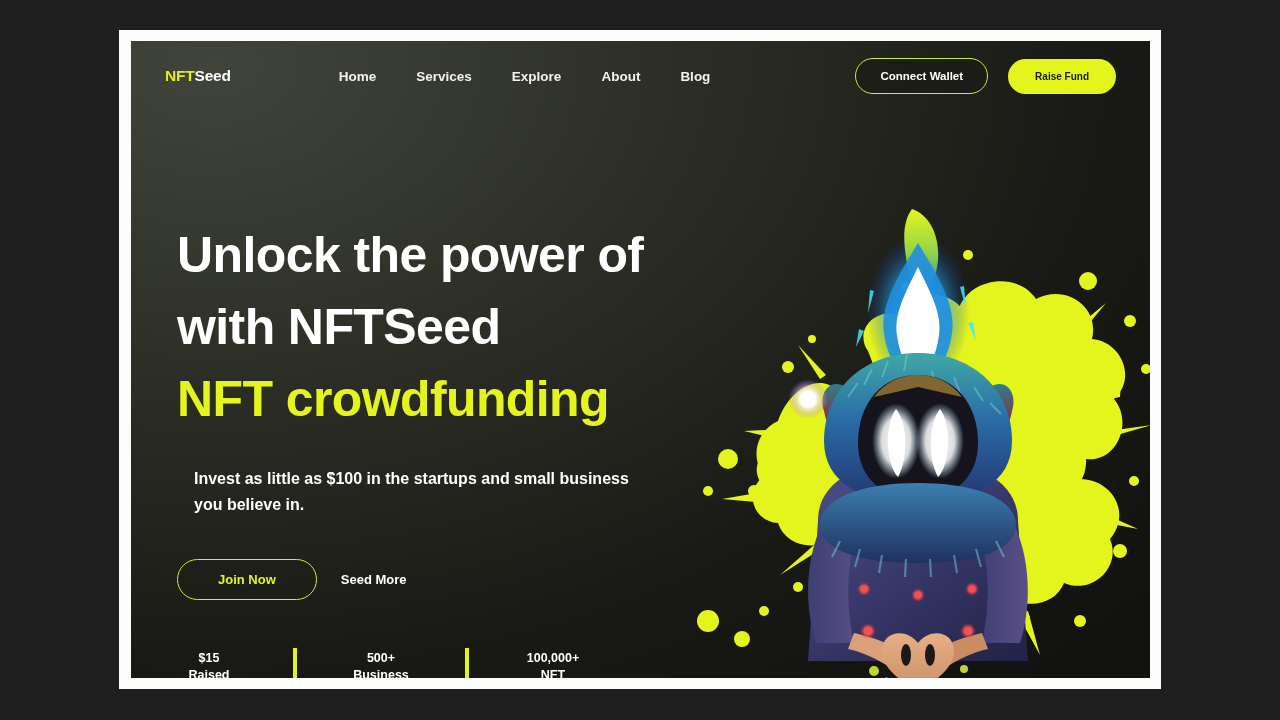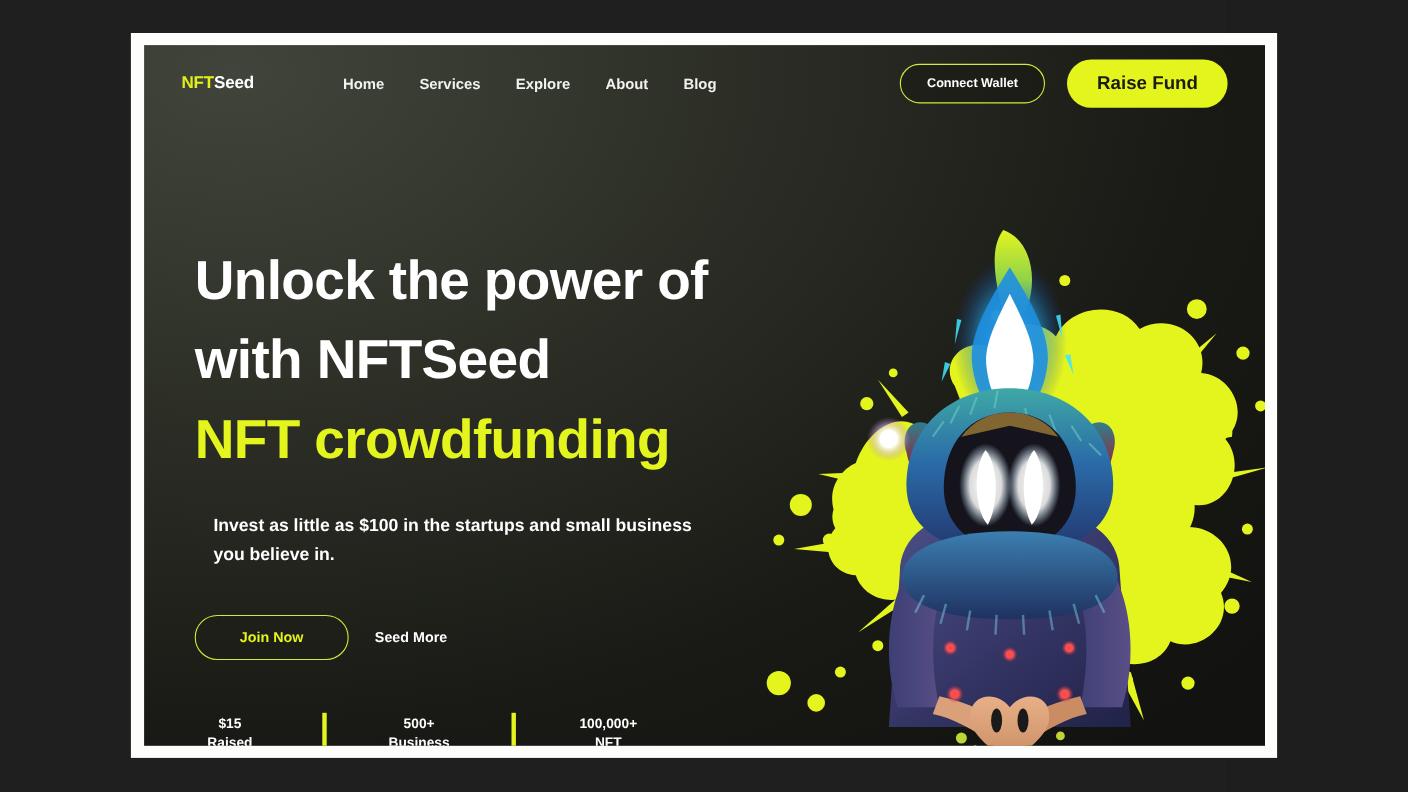--- a/index.html
+++ b/index.html
@@ -46,22 +46,22 @@
     font-size:15.5px;
     font-weight:bold;
     letter-spacing:-0.2px;
     white-space:nowrap;
   }
   .logo .logo-a { color:#dff01a; }
   .logo .logo-b { color:#ffffff; }
 
   .nav-links {
     display:flex;
-    gap:32px;
-    margin-left:81px;
+    gap:40px;
+    margin-left:108px;
     align-items:center;
   }
   .nav-link {
     color:#f2f2ef;
     font-size:13.5px;
     font-weight:bold;
     text-decoration:none;
     white-space:nowrap;
   }
 
@@ -80,21 +80,21 @@
     font-weight:bold;
     padding:11px 24px;
     white-space:nowrap;
     cursor:pointer;
   }
   .btn-solid-nav {
     border:none;
     border-radius:40px;
     background:#e4f51e;
     color:#1b1b12;
-    font-size:17px;
+    font-size:10px;
     font-weight:bold;
     padding:12px 27px;
     white-space:nowrap;
     cursor:pointer;
   }
 
   
   .content {
     position:absolute;
     left:46px; top:178px;

